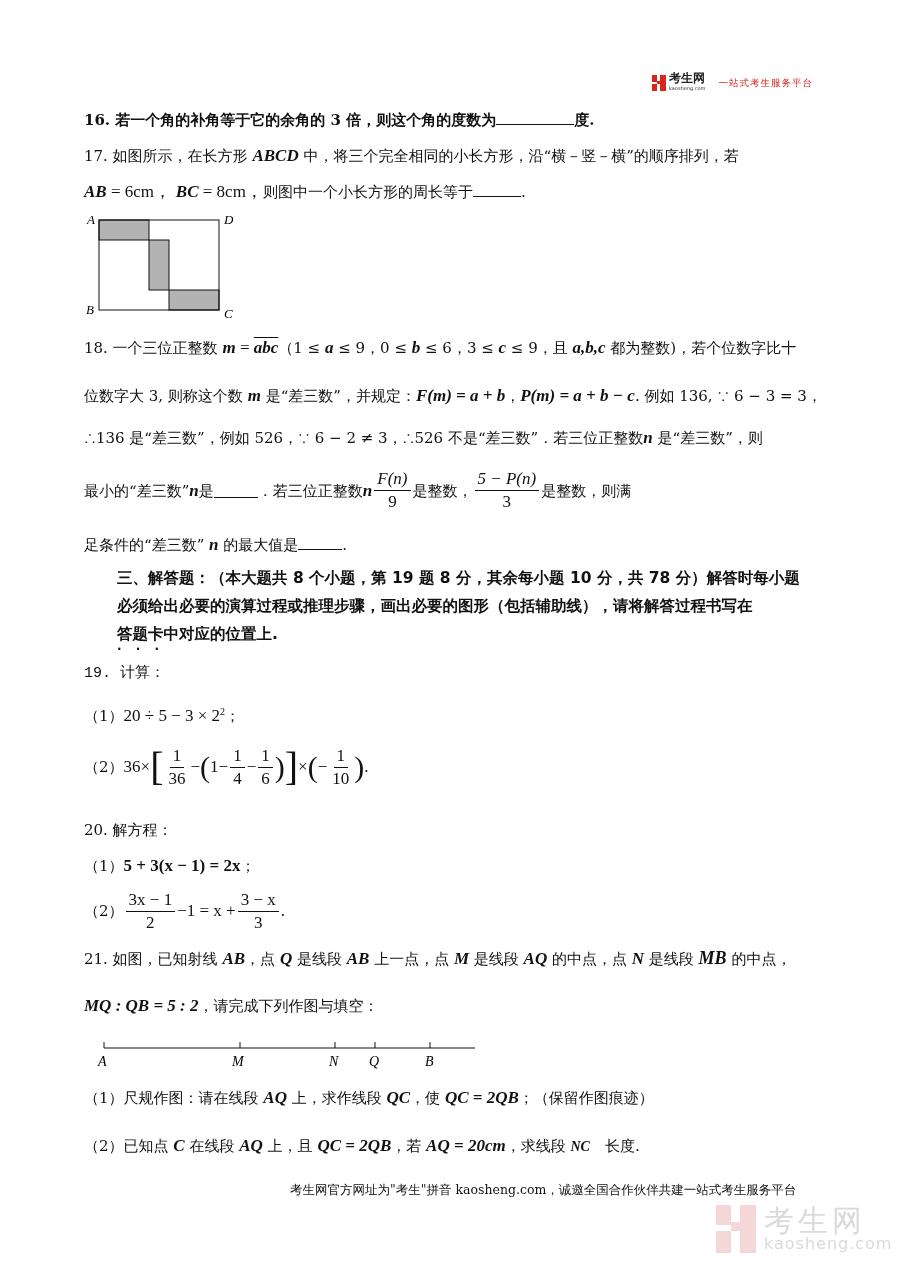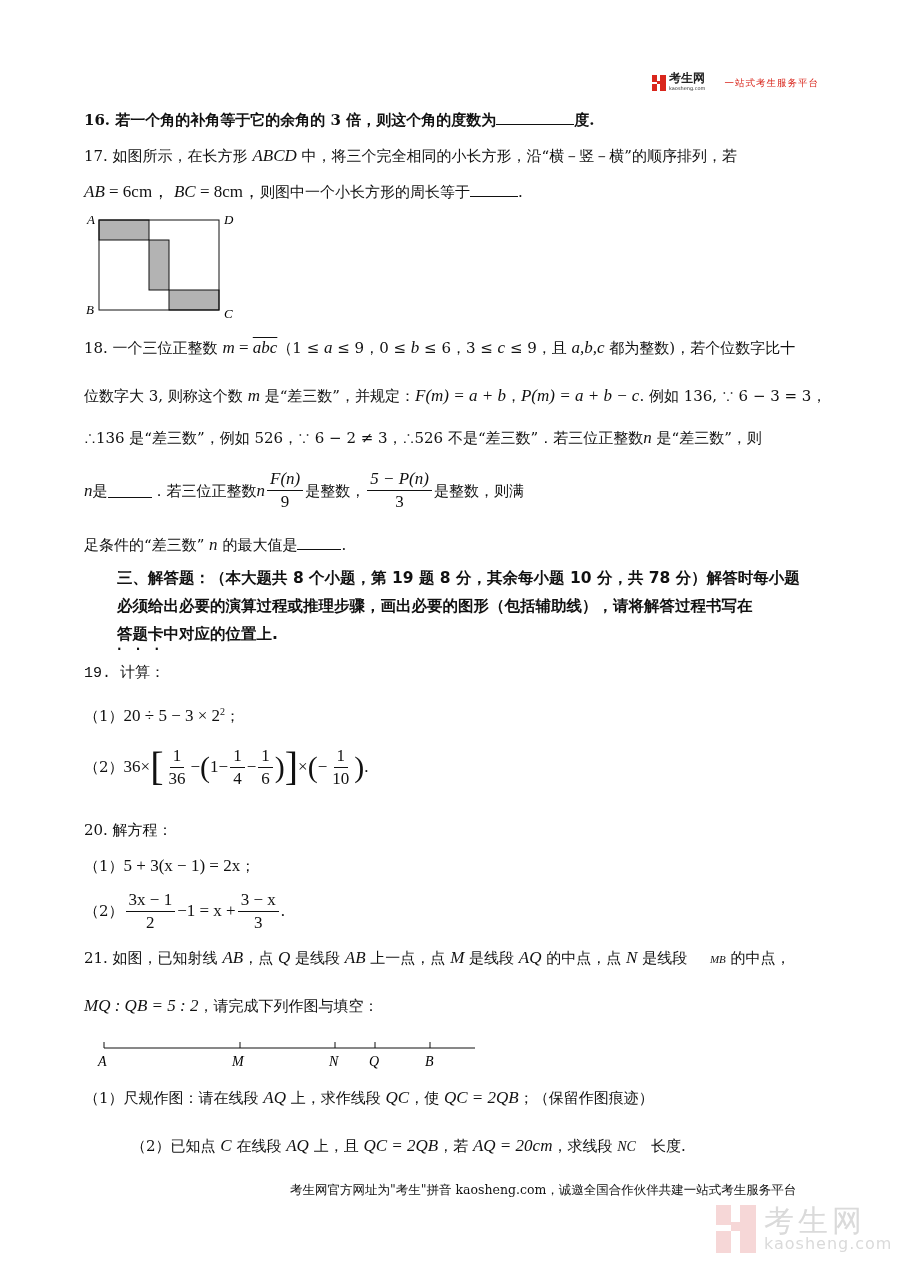--- a/index.html
+++ b/index.html
@@ -1,20 +1,20 @@
 <!DOCTYPE html>
 <html><head>
 <meta charset="utf-8">
 <style>
   html, body { margin:0; padding:0; background:#ffffff; }
   body { width:900px; height:1272px; position:relative; overflow:hidden;
          font-family:"DejaVu Serif","Liberation Serif",serif; color:#111; }
   .abs { position:absolute; }
   .line { position:absolute; left:84px; font-size:15px; white-space:nowrap; line-height:20px; }
-  i.v { font-family:"Liberation Serif","DejaVu Serif",serif; font-style:italic; font-size:17px; }
+  i.v { font-family:"Liberation Serif","DejaVu Serif",serif; font-style:italic; font-size:17px;font-weight:bold; }
   .m { font-family:"Liberation Serif","DejaVu Serif",serif; font-size:17px; }
   .blank { display:inline-block; border-bottom:1px solid #111; height:14px; vertical-align:baseline; }
   .bold { font-weight:bold; font-family:"DejaVu Sans","Liberation Sans",sans-serif; font-size:15.5px;margin-left:33px; }
   .frac { display:inline-flex; flex-direction:column; align-items:center; vertical-align:middle; margin:0 2px;
           font-family:"Liberation Serif",serif; font-size:17px; line-height:22px; }
   .frac .num { border-bottom:1px solid #111; padding:0 3px; }
   .frac .den { padding:0 3px; }
   .big { font-family:"Liberation Serif",serif; font-size:40px; font-weight:200; vertical-align:middle; line-height:40px; }
   .mid { font-family:"Liberation Serif",serif; font-size:30px; vertical-align:middle; line-height:30px; }
   .overline { text-decoration:overline; }
@@ -37,21 +37,21 @@
     <span style="left:0;top:0;width:5px;height:7px;"></span>
     <span style="left:0;top:9px;width:5px;height:7px;"></span>
     <span style="left:8px;top:0;width:6px;height:6px;"></span>
     <span style="left:5px;top:6px;width:9px;height:3px;"></span>
     <span style="left:8px;top:9px;width:6px;height:7px;"></span>
   </div>
   <div style="display:flex; flex-direction:column; line-height:10px;">
     <span class="hdr-brand">考生网</span>
     <span class="hdr-sub">kaosheng.com</span>
   </div>
-  <span class="hdr-slogan" style="margin-left:16px;">一站式考生服务平台</span>
+  <span class="hdr-slogan" style="margin-left:10px;">一站式考生服务平台</span>
 </div>
 
 <div class="line" style="top:110px;font-weight:bold;">
   <span>16. 若一个角的补角等于它的余角的 3 倍，则这个角的度数为</span><span class="blank" style="width:78px;"></span><span>度.</span>
 </div>
 
 <div class="line" style="top:146px;">
   <span>17. 如图所示，在长方形 </span><i class="v">ABCD</i><span> 中，将三个完全相同的小长方形，沿“横－竖－横”的顺序排列，若</span>
 </div>
 <div class="line" style="top:182px;">
@@ -73,20 +73,21 @@
 <div class="line" style="top:338px;text-align:center;">
   <span>18. 一个三位正整数 </span><i class="v">m</i><span class="m"> = </span><i class="v overline">abc</i><span>（1 ≤ </span><i class="v">a</i><span> ≤ 9，0 ≤ </span><i class="v">b</i><span> ≤ 6，3 ≤ </span><i class="v">c</i><span> ≤ 9，且 </span><i class="v">a,b,c</i><span> 都为整数)，若个位数字比十</span>
 </div>
 <div class="line" style="top:386px;">
   <span>位数字大 3, 则称这个数 </span><i class="v">m</i><span> 是“差三数”，并规定：</span><i class="v">F(m) = a + b</i><span>，</span><i class="v">P(m) = a + b − c</i><span>. 例如 136, ∵ 6 − 3 = 3，</span>
 </div>
 <div class="line" style="top:428px;">
   <span>∴136 是“差三数”，例如 526，∵ 6 − 2 ≠ 3，∴526 不是“差三数”．若三位正整数</span><i class="v">n</i><span> 是“差三数”，则</span>
 </div>
 <div class="line" style="top:468px; line-height:44px; display:flex; align-items:center;">
+  <span>最小的“差三数” </span>
     <i class="v">n</i>
     <span> 是</span>
     <span class="blank" style="width:44px;"></span>
     <span>．若三位正整数</span>
     <i class="v">n</i>
   <span class="frac">
       <i class="num">F(n)</i>
       <span class="den">9</span>
     </span>
   <span>是整数，</span>
@@ -155,21 +156,21 @@
     </span>
   <span class="m">−1 = x +</span>
   <span class="frac">
       <span class="num">3 − x</span>
       <span class="den">3</span>
     </span>
   <span class="m">.</span>
 </div>
 
 <div class="line" style="top:948px;">
-  <span>21. 如图，已知射线 </span><i class="v">AB</i><span>，点 </span><i class="v">Q</i><span> 是线段 </span><i class="v">AB</i><span> 上一点，点 </span><i class="v">M</i><span> 是线段 </span><i class="v">AQ</i><span> 的中点，点 </span><i class="v">N</i><span> 是线段 </span><i class="v" style="font-size:11px;margin-left:18px;">MB</i><span> 的中点，</span>
+  <span>21. 如图，已知射线 </span><i class="v">AB</i><span>，点 </span><i class="v">Q</i><span> 是线段 </span><i class="v">AB</i><span> 上一点，点 </span><i class="v">M</i><span> 是线段 </span><i class="v">AQ</i><span> 的中点，点 </span><i class="v">N</i><span> 是线段 </span><i class="v" style="font-size:18px;">MB</i><span> 的中点，</span>
 </div>
 <div class="line" style="top:996px;">
   <i class="v">MQ : QB = 5 : 2</i><span>，请完成下列作图与填空：</span>
 </div>
 
 <svg class="abs" style="left:90px; top:1036px;" width="400" height="36" viewBox="0 0 400 36">
   <line x1="14" y1="12" x2="385" y2="12" stroke="#111" stroke-width="1"></line>
   <line x1="14" y1="6" x2="14" y2="12" stroke="#111"></line>
   <line x1="150" y1="6" x2="150" y2="12" stroke="#111"></line>
   <line x1="245" y1="6" x2="245" y2="12" stroke="#111"></line>
@@ -178,21 +179,21 @@
   <text x="8" y="30" font-family="Liberation Serif" font-style="italic" font-size="14">A</text>
   <text x="142" y="30" font-family="Liberation Serif" font-style="italic" font-size="14">M</text>
   <text x="239" y="30" font-family="Liberation Serif" font-style="italic" font-size="14">N</text>
   <text x="279" y="30" font-family="Liberation Serif" font-style="italic" font-size="14">Q</text>
   <text x="335" y="30" font-family="Liberation Serif" font-style="italic" font-size="14">B</text>
 </svg>
 
 <div class="line" style="top:1088px;">
   <span>（1）尺规作图：请在线段 </span><i class="v">AQ</i><span> 上，求作线段 </span><i class="v">QC</i><span>，使 </span><i class="v">QC = 2QB</i><span>；（保留作图痕迹）</span>
 </div>
-<div class="line" style="top:1136px;margin-left:47px;">
+<div class="line" style="top:1136px;">
   <span>（2）已知点 </span><i class="v">C</i><span> 在线段 </span><i class="v">AQ</i><span> 上，且 </span><i class="v">QC = 2QB</i><span>，若 </span><i class="v">AQ = 20cm</i><span>，求线段 </span><i class="v" style="font-size:14px;">NC</i><span>　长度.</span>
 </div>
 
 <div class="abs footer" style="left:290px; top:1182px;">考生网官方网址为"考生"拼音 kaosheng.com，诚邀全国合作伙伴共建一站式考生服务平台</div>
 
 <div class="abs" style="left:716px; top:1205px; display:flex; align-items:center; gap:8px; opacity:0.9;">
   <div style="position:relative; width:40px; height:48px;">
     <span style="position:absolute; left:0; top:0; width:15px; height:20px; background:#f6d3d3;"></span>
     <span style="position:absolute; left:0; top:26px; width:15px; height:22px; background:#f6d3d3;"></span>
     <span style="position:absolute; left:24px; top:0; width:16px; height:17px; background:#f6d3d3;"></span>

